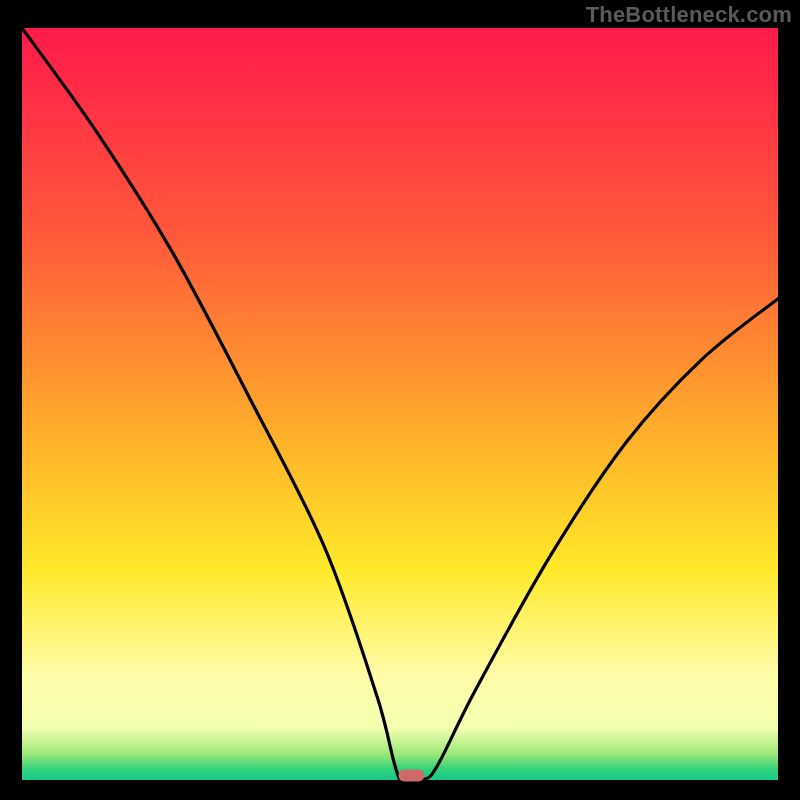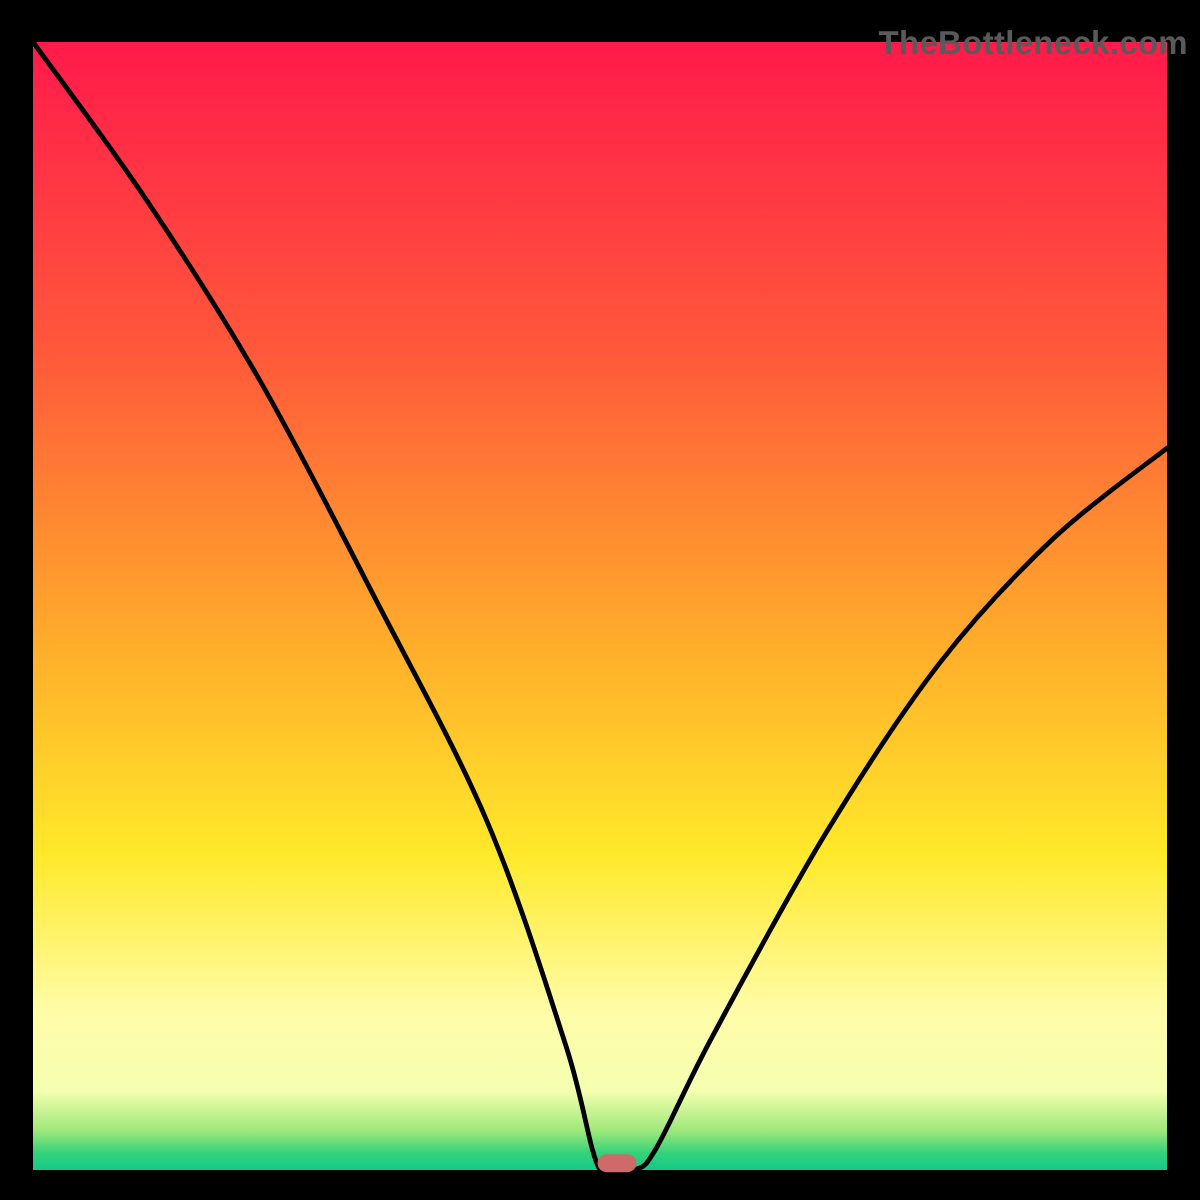--- a/index.html
+++ b/index.html
@@ -12,21 +12,21 @@
     font-family: Arial, Helvetica, sans-serif;
   }
   .frame {
     position: relative;
     width: 800px;
     height: 800px;
     background: #000000;
   }
   .watermark {
     position: absolute;
-    top: 16px;
+    top: 2px;
     right: 8px;
     color: #5a5a5a;
     font-size: 22px;
     font-weight: 600;
     letter-spacing: 0.2px;
     user-select: none;
   }
   svg {
     display: block;
   }

